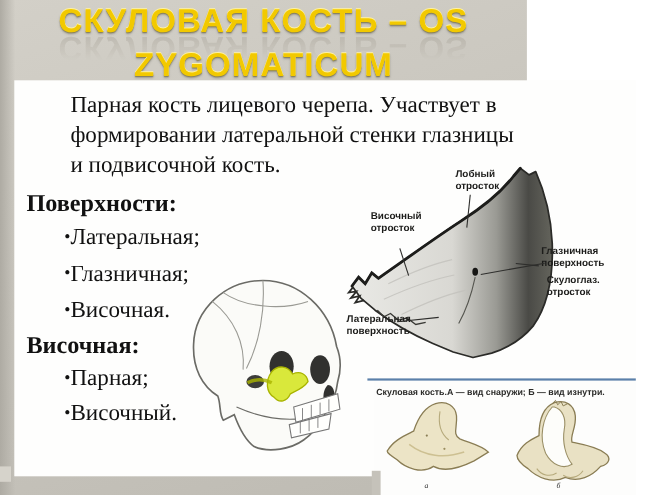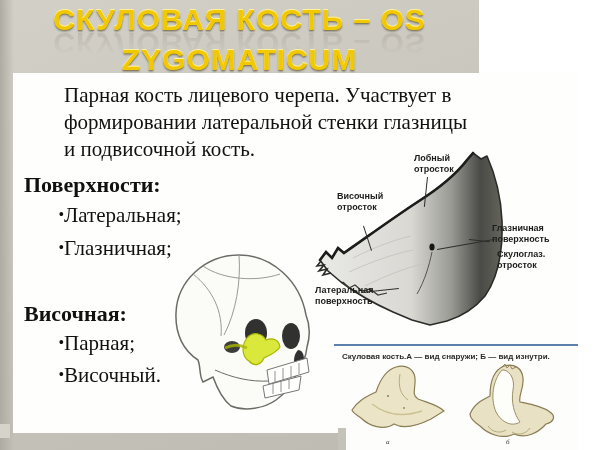--- a/index.html
+++ b/index.html
@@ -61,20 +61,23 @@
     <div>формировании латеральной стенки глазницы</div>
     <div>и подвисочной кость.</div>
   </div>
 
   <div class="sec-head" style="top:172px">Поверхности:</div>
   <div class="bullet-item" style="top:203px">
     <span class="dot">•</span><span>Латеральная;</span>
   </div>
   <div class="bullet-item" style="top:236px">
     <span class="dot">•</span><span>Глазничная;</span>
+  </div>
+  <div class="bullet-item" style="top:269px">
+    <span class="dot">•</span><span>Височная.</span>
   </div>
 
   <div class="sec-head" style="top:301px">Височная:</div>
   <div class="bullet-item" style="top:331px">
     <span class="dot">•</span><span>Парная;</span>
   </div>
   <div class="bullet-item" style="top:363px">
     <span class="dot">•</span><span>Височный.</span>
   </div>
 

